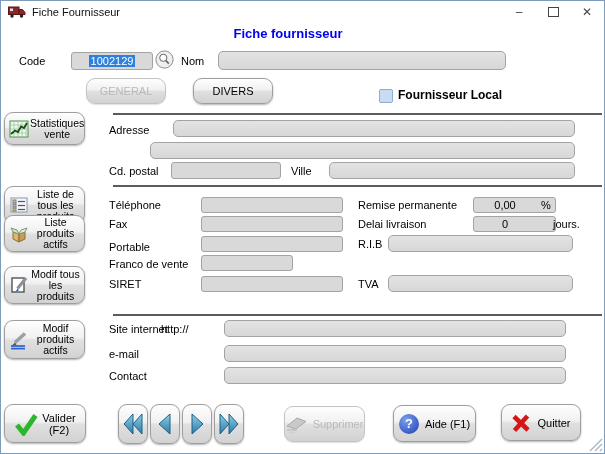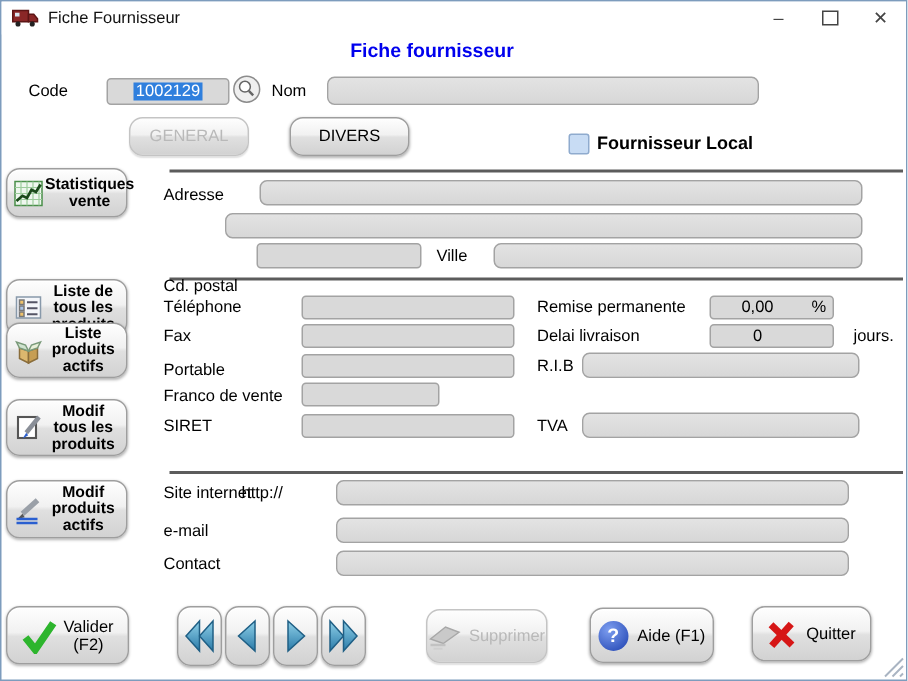--- a/index.html
+++ b/index.html
@@ -19,21 +19,21 @@
   .field.rounded{border-radius:5px;background:linear-gradient(180deg,#e3e3e3,#d7d7d7);}
   .field.num{text-align:center;padding-right:19px;line-height:14px;}
   .divider{position:absolute;height:2px;background:#5c5c5c;}
   
   .btn{position:absolute;background:linear-gradient(180deg,#fefefe 0%,#f1f1f1 45%,#e0e0e0 52%,#d2d2d2 100%);
        border:1px solid #9e9e9e;border-radius:9px;box-shadow:0 1px 2px rgba(0,0,0,.30), inset 0 1px 0 #fff;
        display:flex;align-items:center;justify-content:center;font-size:11px;color:#000;cursor:pointer;box-sizing:border-box;}
   .btn.disabled{color:#b9b9b9;border-color:#c4c4c4;box-shadow:0 1px 1px rgba(0,0,0,.12);cursor:default;}
   .side-btn{left:3px;width:81px;padding:2px 3px;justify-content:flex-start;}
   .side-btn .icn{width:22px;flex:0 0 auto;display:flex;align-items:center;justify-content:center;}
-  .side-btn .side-label{flex:1;text-align:center;font-size:10.5px;line-height:11px;font-weight:bold;}
+  .side-btn .side-label{flex:1;text-align:center;font-size:10.5px;line-height:11px;}
   .tab-btn{width:80px;height:26px;}
   .bottom-label{font-size:11px;line-height:12px;text-align:center;}
   
   .checkbox{position:absolute;left:378px;top:88px;width:12px;height:12px;background:#c8dcf4;border:1px solid #8fabce;border-radius:2px;}
   .checkbox-label{position:absolute;left:397px;top:87px;font-size:12px;font-weight:bold;color:#000;}
   
   .code-field{display:flex;align-items:center;justify-content:center;}
   .sel-text{background:#2f7fdd;color:#fff;padding:0 2px;font-size:11px;}
   
   .help-circle{width:20px;height:20px;border-radius:50%;background:radial-gradient(circle at 35% 30%,#7d9ef0,#1c3fae);
@@ -144,36 +144,36 @@
     <span class="side-label">Modif produits actifs</span>
   </div>
 
   <div class="divider" style="left:112px;top:112px;width:489px;"></div>
   <div class="divider" style="left:112px;top:184px;width:489px;"></div>
   <div class="divider" style="left:112px;top:313px;width:489px;"></div>
 
   <div class="lbl" style="left:108px;top:123px;">Adresse</div>
   <div class="field rounded" style="left:172px;top:119px;width:400px;height:15px;"></div>
   <div class="field rounded" style="left:149px;top:141px;width:423px;height:15px;"></div>
-  <div class="lbl" style="left:108px;top:164px;margin-top:20px;">Cd. postal</div>
+  <div class="lbl" style="left:108px;top:164px;">Cd. postal</div>
   <div class="field" style="left:170px;top:161px;width:108px;height:15px;"></div>
   <div class="lbl" style="left:290px;top:164px;">Ville</div>
   <div class="field rounded" style="left:328px;top:161px;width:244px;height:15px;"></div>
 
   <div class="lbl" style="left:108px;top:198px;">Téléphone</div>
   <div class="field" style="left:200px;top:196px;width:140px;height:14px;"></div>
   <div class="lbl" style="left:357px;top:198px;">Remise permanente</div>
   <div class="field num" style="left:472px;top:196px;width:62px;height:14px;">0,00</div>
   <div class="lbl" style="left:540px;top:198px;">%</div>
 
   <div class="lbl" style="left:108px;top:217px;">Fax</div>
   <div class="field" style="left:200px;top:215px;width:140px;height:14px;"></div>
   <div class="lbl" style="left:357px;top:217px;">Delai livraison</div>
   <div class="field num" style="left:472px;top:215px;width:62px;height:14px;">0</div>
-  <div class="lbl" style="left:532px;top:217px;padding-left:36px;">jours.</div>
+  <div class="lbl" style="left:516px;top:217px;padding-left:36px;">jours.</div>
 
   <div class="lbl" style="left:108px;top:240px;">Portable</div>
   <div class="field" style="left:200px;top:235px;width:140px;height:14px;"></div>
   <div class="lbl" style="left:357px;top:237px;">R.I.B</div>
   <div class="field rounded" style="left:387px;top:234px;width:183px;height:15px;"></div>
 
   <div class="lbl" style="left:108px;top:257px;">Franco de vente</div>
   <div class="field" style="left:200px;top:254px;width:90px;height:14px;"></div>
 
   <div class="lbl" style="left:108px;top:277px;">SIRET</div>

